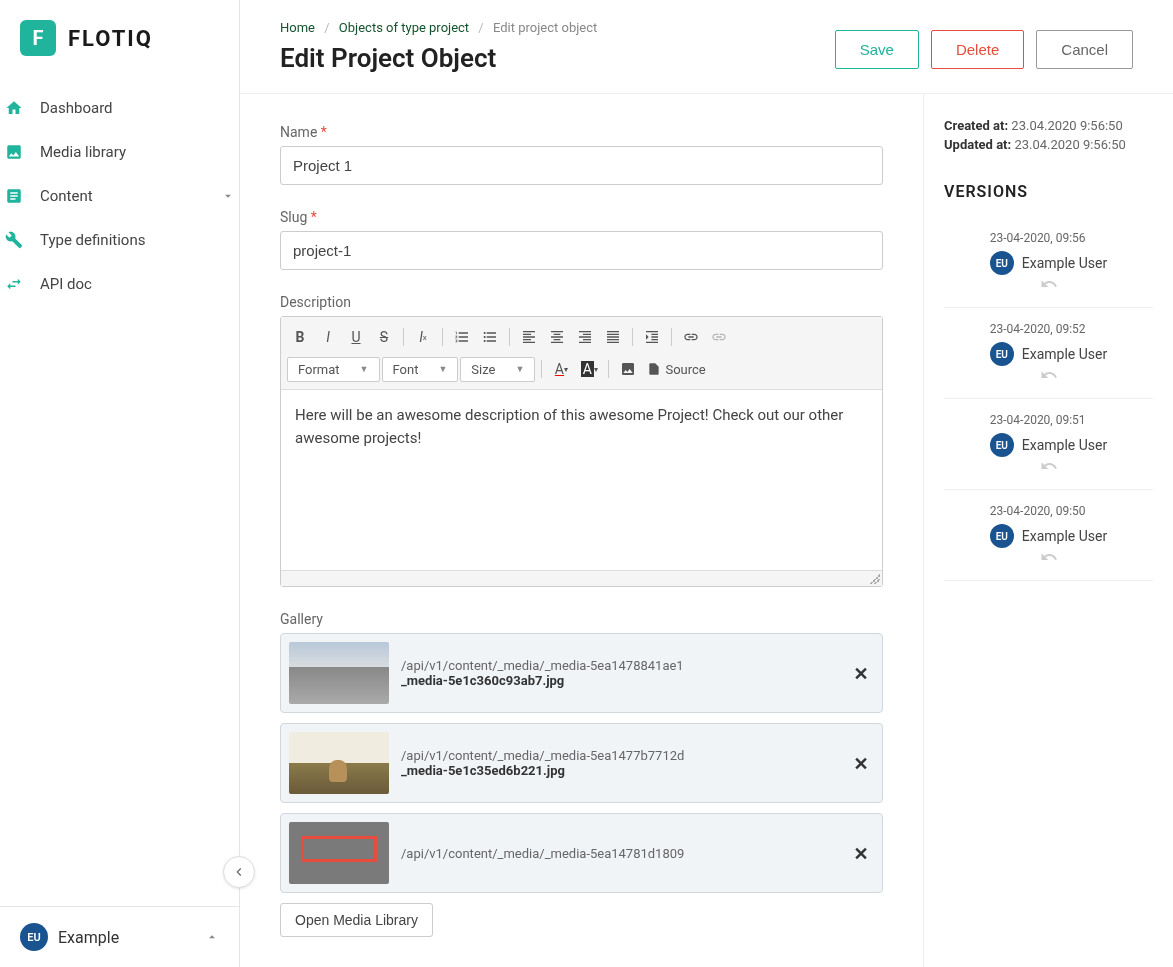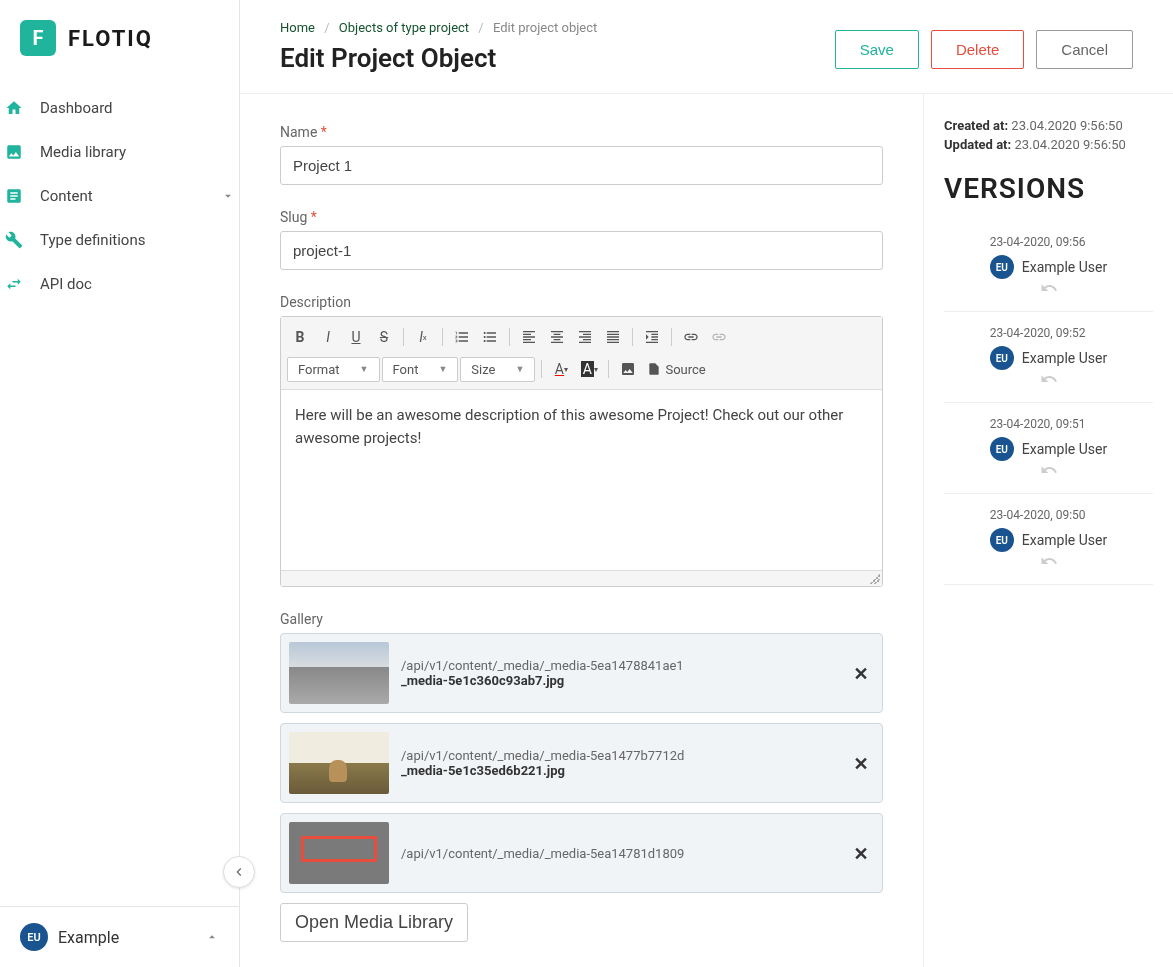--- a/index.html
+++ b/index.html
@@ -57,27 +57,27 @@
 .gallery-thumb { width: 100px; height: 62px; background: #888; border-radius: 2px; flex-shrink: 0; }
 .thumb-city { background: linear-gradient(to bottom, #b8c8d8 0%, #d8dce0 40%, #888 40%, #aaa 100%); }
 .thumb-dog { background: linear-gradient(to bottom, #f0ede0 0%, #f0ede0 50%, #8a7a4a 50%, #6a5a3a 100%); position: relative; }
 .thumb-dog::after { content:''; position:absolute; left:40%; top:45%; width:18px; height:22px; background:#b8915a; border-radius:40% 40% 20% 20%; }
 .thumb-welcome { background: #7a7a7a; position: relative; }
 .thumb-welcome::after { content:''; position:absolute; left:12px; right:12px; top:14px; bottom:22px; border:3px solid #e74c3c; }
 .gallery-info { flex: 1; font-size: 13px; }
 .gallery-path { color: #666; }
 .gallery-filename { font-weight: 700; color: #333; }
 .gallery-remove { width: 26px; height: 26px; display: flex; align-items: center; justify-content: center; cursor: pointer; font-size: 18px; color: #333; font-weight: 700; }
-.btn-media { padding: 8px 14px; border: 1px solid #ccc; background: #fff; font-size: 18px; color: #444; cursor: pointer; border-radius: 3px; }
+.btn-media { padding: 8px 14px; border: 1px solid #ccc; background: #fff; font-size: 14px; color: #444; cursor: pointer; border-radius: 3px; }
 
 
 .right-panel { width: 250px; border-left: 1px solid #eee; padding: 24px 20px; font-size: 13px; }
 .meta-row { color: #666; margin-bottom: 4px; }
 .meta-row b { color: #333; }
-.versions-title { font-size: 28px; font-weight: 600; letter-spacing: 1px; margin: 20px 0 16px; color: #222; }
+.versions-title { font-size: 16px; font-weight: 600; letter-spacing: 1px; margin: 30px 0 16px; color: #222; }
 .version-item { padding: 14px 0; border-bottom: 1px solid #eee; display: flex; align-items: center; justify-content: space-between; flex-direction: column; }
 .version-left { }
 .version-date { font-size: 12px; color: #666; margin-bottom: 6px; }
 .version-user { display: flex; align-items: center; gap: 8px; font-size: 14px; color: #444; }
 .version-badge { width: 24px; height: 24px; border-radius: 50%; background: #1a5490; color: #fff; display: flex; align-items: center; justify-content: center; font-size: 10px; font-weight: 600; }
 .revert-icon { color: #ccc; cursor: pointer; }
 svg { display: block; }
 </style>
 </head>
 <body>

